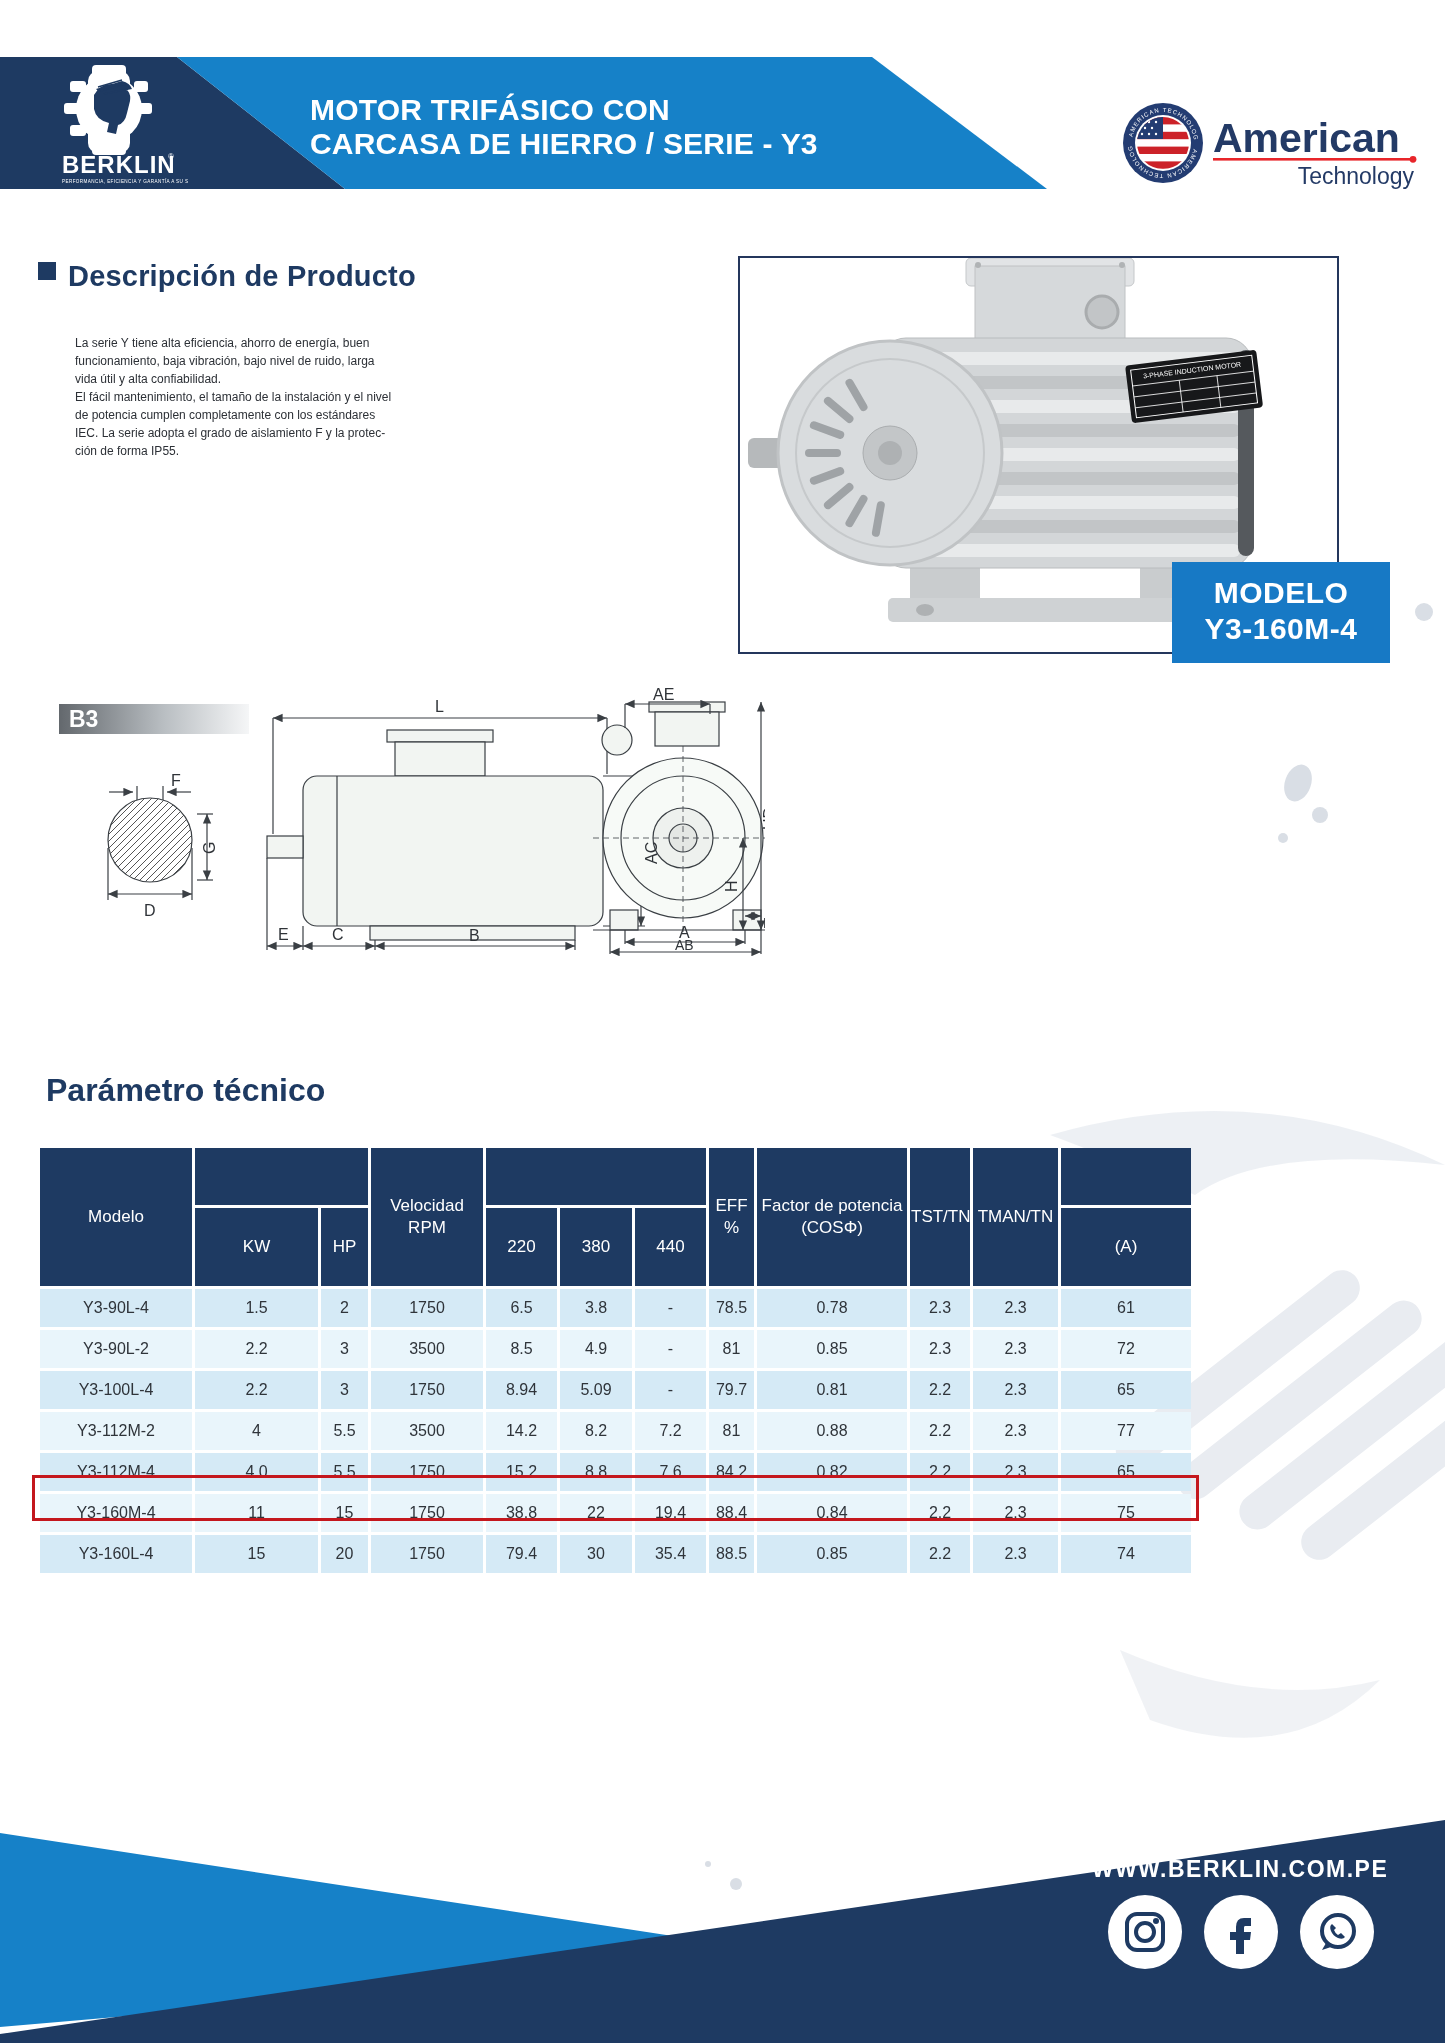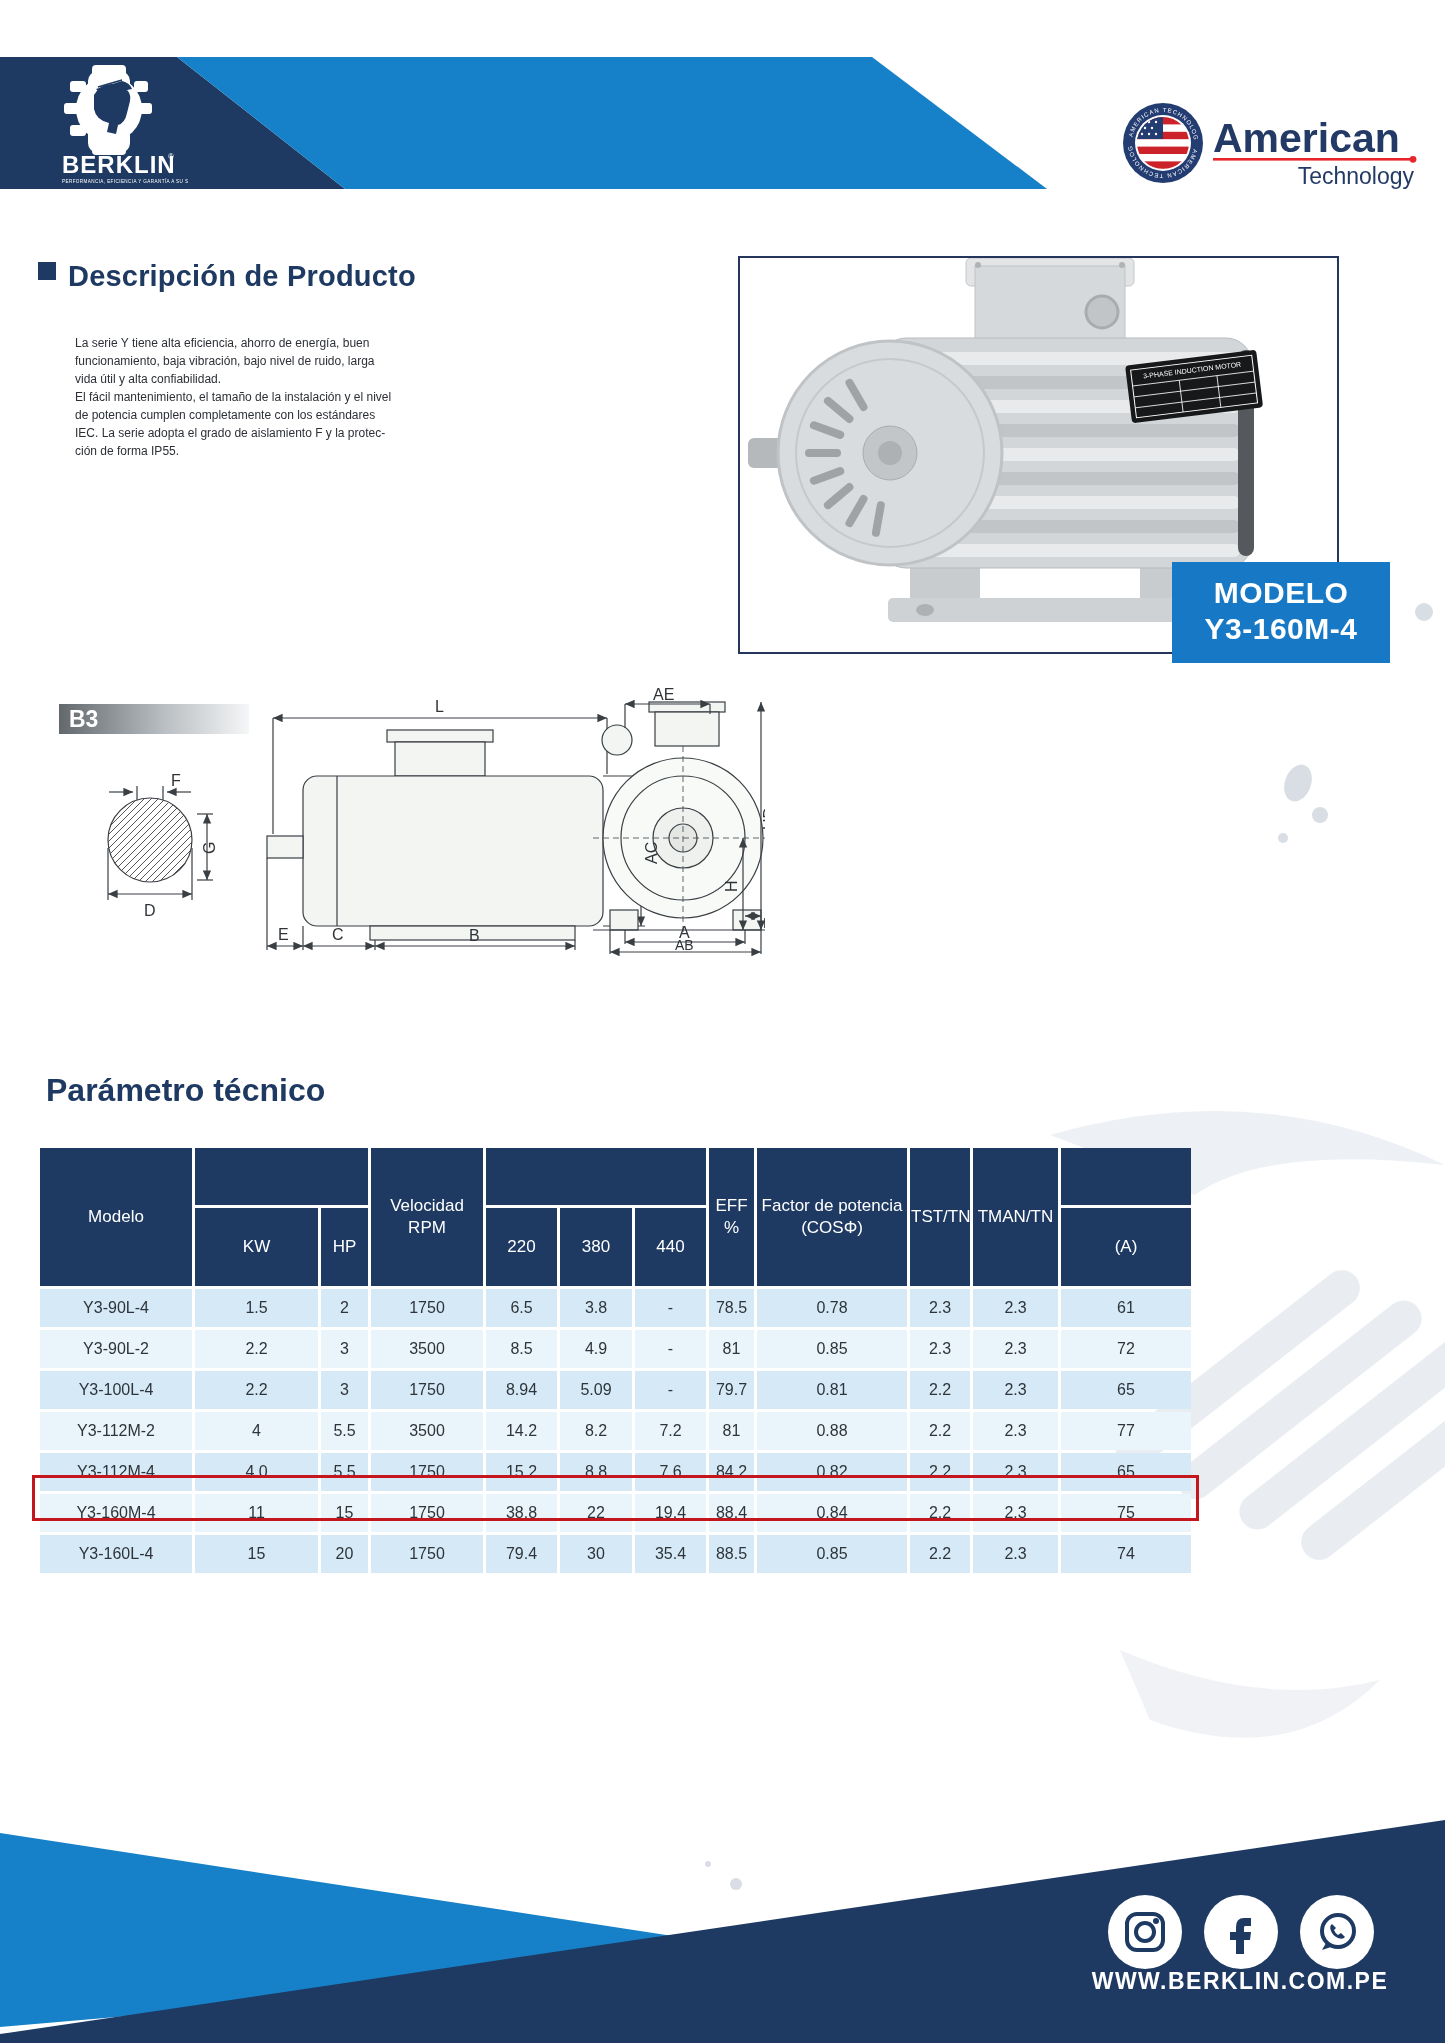--- a/index.html
+++ b/index.html
@@ -57,21 +57,21 @@
      border:3px solid #c4171d;box-sizing:border-box;pointer-events:none;}
 
   
   #footer-blue{left:0;top:1833px;width:810px;height:200px;background:#1681c8;
      clip-path:polygon(0 0,100% 62%,0 97%);z-index:3;}
   #footer-navy{left:0;top:1820px;width:1445px;height:223px;background:#1e3a62;
      clip-path:polygon(0 96%,100% 0,100% 100%,0 100%);z-index:4;}
   #social-row{left:1108px;top:1895px;display:flex;gap:22px;z-index:5;}
   .soc{width:74px;height:74px;border-radius:50%;background:#ffffff;display:flex;
      align-items:center;justify-content:center;}
-  #website{left:1080px;top:1968px;width:320px;text-align:center;color:#ffffff;
+  #website{left:1080px;top:1856px;width:320px;text-align:center;color:#ffffff;
      font-size:23px;font-weight:bold;letter-spacing:1.5px;z-index:5;}
 
   svg text{font-family:"Liberation Sans", sans-serif;}
 </style>
 </head>
 <body>
 
 <svg id="watermark" class="abs" viewBox="0 0 1445 2043">
   <g fill="#e9ecf1">
     <g transform="rotate(-38 1290 1420)">
@@ -118,20 +118,24 @@
         <line x1="50" y1="24" x2="74" y2="17"></line>
         <line x1="52" y1="28" x2="78" y2="21"></line>
         <line x1="56" y1="31" x2="80" y2="26"></line>
       </g>
     </g>
     <text x="14" y="110" font-size="24" font-weight="bold" fill="#ffffff" letter-spacing="1">BERKLIN</text>
     <text x="120" y="96" font-size="8" fill="#ffffff">®</text>
     <text x="14" y="120" font-size="4.6" fill="#ffffff" letter-spacing=".4">PERFORMANCIA, EFICIENCIA Y GARANTÍA A SU SERVICIO</text>
   </svg>
 
+  <div id="banner-title">
+    <div>MOTOR TRIFÁSICO CON</div>
+    <div>CARCASA DE HIERRO / SERIE - Y3</div>
+  </div>
 </div>
 
 <svg id="partner-logo" class="abs" viewBox="0 0 300 94">
   <defs>
     <clipPath id="flagclip">
         <circle cx="45" cy="47" r="26"></circle>
       </clipPath>
     <path id="arcTop" d="M14 47 A31 31 0 0 1 76 47"></path>
     <path id="arcBot" d="M76 47 A31 31 0 0 1 14 47"></path>
   </defs>

